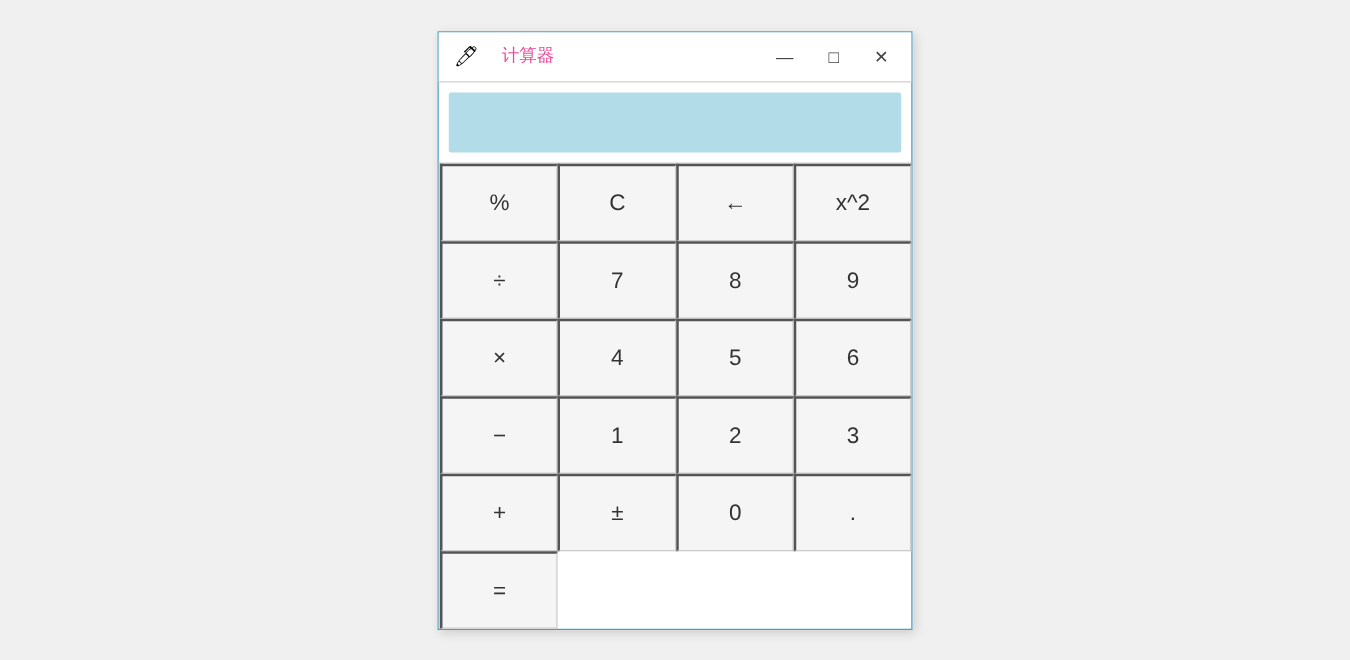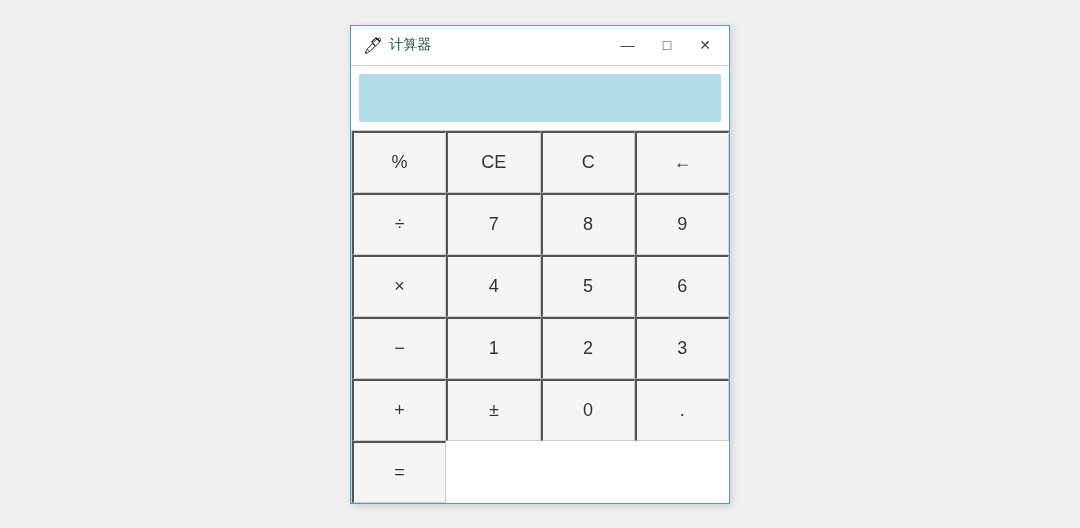--- a/index.html
+++ b/index.html
@@ -26,21 +26,22 @@
       border-bottom: 1px solid #d0d0d0;
       height: 40px;
     }
     .title-bar-icon {
       margin-right: 6px;
       font-size: 16px;
     }
     .title-bar-title {
       flex: 1;
       font-size: 14px;
-      color: #14532d;
+      color: #ec4899;
+      margin-left: 12px;
     }
     .title-bar-controls {
       display: flex;
       gap: 16px;
       align-items: center;
     }
     .title-bar-btn {
       font-size: 14px;
       color: #444;
       cursor: pointer;
@@ -86,23 +87,23 @@
     <span class="title-bar-title">计算器</span>
     <div class="title-bar-controls">
       <button class="title-bar-btn">—</button>
       <button class="title-bar-btn">□</button>
       <button class="title-bar-btn close">✕</button>
     </div>
   </div>
   <div class="display"></div>
   <div class="keypad" id="keypad">
       <button class="key">%</button>
-      <button class="key">CE</button>
       <button class="key">C</button>
       <button class="key">←</button>
+      <button class="key">x^2</button>
       <button class="key">÷</button>
       <button class="key">7</button>
       <button class="key">8</button>
       <button class="key">9</button>
       <button class="key">×</button>
       <button class="key">4</button>
       <button class="key">5</button>
       <button class="key">6</button>
       <button class="key">−</button>
       <button class="key">1</button>

